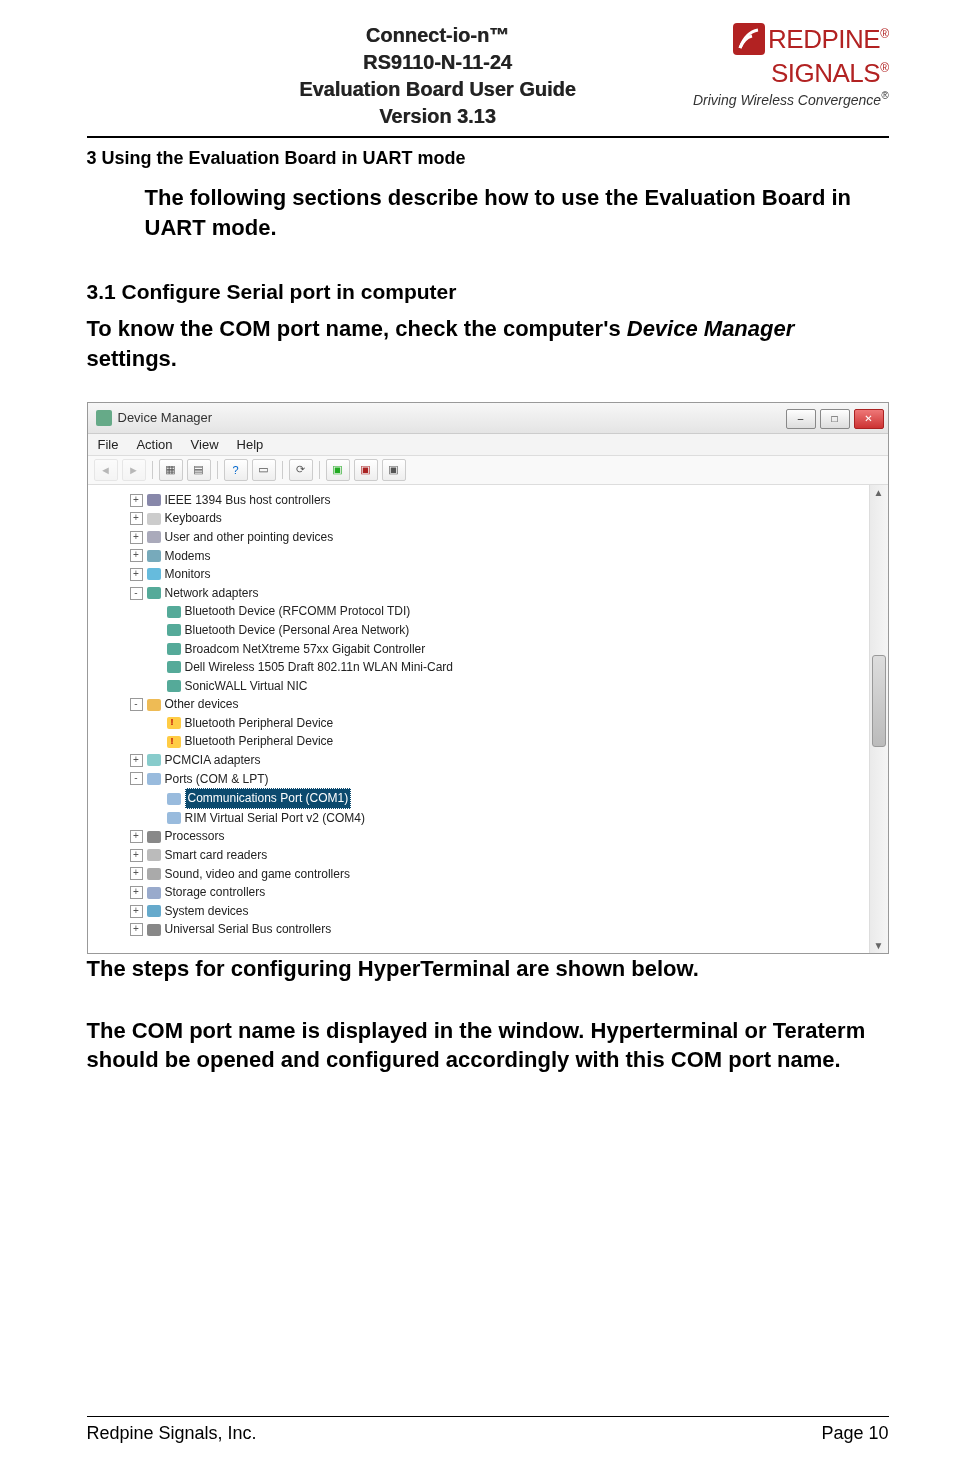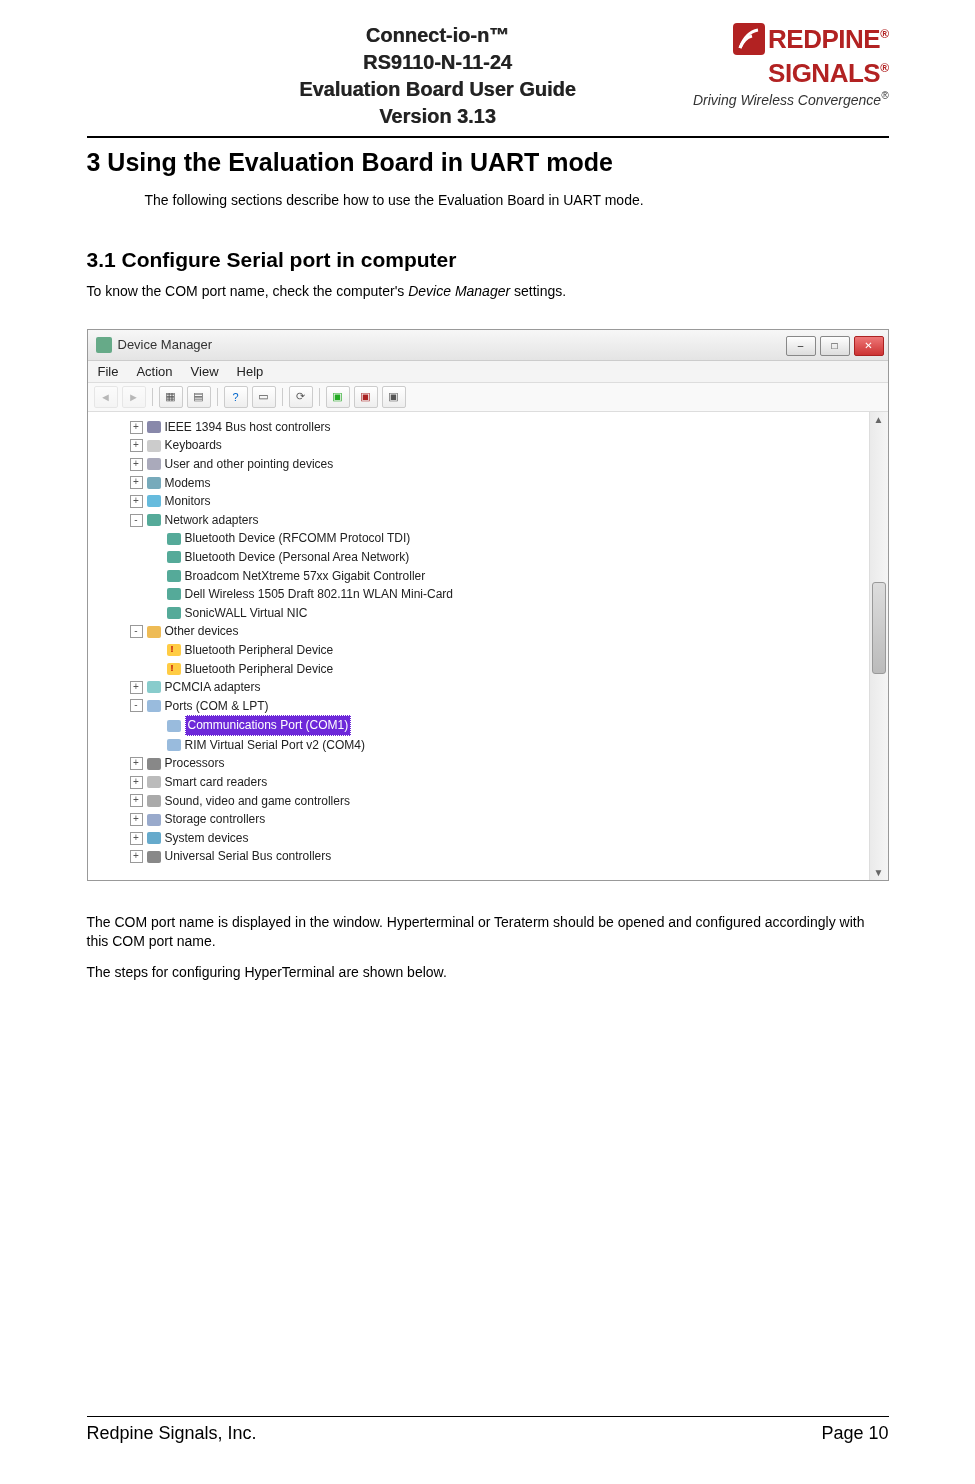--- a/index.html
+++ b/index.html
@@ -1,29 +1,29 @@
 <!DOCTYPE html>
 <html><head>
 <meta charset="utf-8">
 <style>
   html,body{margin:0;padding:0;background:#fff;font-family:Verdana, Geneva, sans-serif;color:#000;}
   .page{width:942px;height:1484px;margin:0 auto;position:relative;box-sizing:border-box;padding:0 70px;}
   .header-row{display:flex;justify-content:space-between;align-items:flex-start;padding-top:22px;}
   .doc-title-block{text-align:center;font-weight:bold;font-size:20px;color:#222;line-height:1.35;flex:1;text-shadow:0.5px 0 #666;}
   .doc-title-block .l1{font-size:20px;}
   .logo-block{width:220px;text-align:right;}
-  .logo-main{font-weight:bold;font-size:26px;color:#b22222;letter-spacing:-0.5px;line-height:1;}
+  .logo-main{font-weight:normal;font-size:26px;color:#b22222;letter-spacing:-0.5px;line-height:1;}
   .logo-main .r{display:inline-block;vertical-align:middle;margin-right:2px;}
   .logo-sub{font-style:italic;font-size:14px;color:#333;margin-top:4px;}
   .logo-sub sup{font-size:10px;}
   .rule{border:none;border-top:2px solid #000;margin:6px 0 10px 0;}
   .rule-thin{border:none;border-top:1px solid #000;margin:0;}
-  h1{font-size:25px;font-weight:bold;margin:6px 0 14px 0;}
+  h1{font-size:18px;font-weight:bold;margin:6px 0 14px 0;}
   h2{font-size:21px;font-weight:bold;margin:38px 0 10px 0;}
-  .body-text{font-size:14px;line-height:1.35;margin:0 0 12px 0;}
+  .body-text{font-size:22px;line-height:1.35;margin:0 0 12px 0;font-weight:bold;}
   .indent{margin-left:58px;}
   .italic{font-style:italic;}
   
   .dm-window{border:1px solid #999;margin-top:28px;font-family:"Segoe UI", Tahoma, sans-serif;color:#222;}
   .dm-titlebar{background:linear-gradient(#f7f7f7,#e4e4e4);display:flex;align-items:center;height:30px;border-bottom:1px solid #ccc;}
   .dm-titlebar .dm-icon{width:16px;height:16px;background:#6a8;display:inline-block;margin:0 6px 0 8px;border-radius:2px;}
   .dm-titlebar-title{font-size:13px;flex:1;color:#333;}
   .win-buttons{display:flex;gap:0;}
   .wbtn{width:28px;height:18px;margin:2px 4px 0 0;border:1px solid #888;border-radius:2px;display:flex;align-items:center;justify-content:center;font-size:10px;background:linear-gradient(#fefefe,#ddd);}
   .wbtn.close{background:linear-gradient(#e77,#c33);color:#fff;border-color:#a22;}
@@ -57,21 +57,21 @@
   .ic-warn{background:#fc4;position:relative;}
   .ic-warn:after{content:"!";position:absolute;left:4px;top:-1px;color:#b00;font-weight:bold;font-size:9px;}
   .ic-pcmcia{background:#8cc;}
   .ic-port{background:#9bd;}
   .ic-cpu{background:#888;}
   .ic-smart{background:#bbb;}
   .ic-sound{background:#aaa;}
   .ic-storage{background:#9ac;}
   .ic-sys{background:#6ac;}
   .ic-usb{background:#888;}
-  .selected{background:#6d28d9;color:#fff;padding:0 2px;border:1px dotted #fff;}
+  .selected{background:#0c4a6e;color:#fff;padding:0 2px;border:1px dotted #fff;}
   .footer{position:absolute;left:70px;right:70px;bottom:40px;}
   .footer-row{display:flex;justify-content:space-between;font-size:18px;margin-top:6px;}
   .logo-svg{display:inline-block;vertical-align:middle;}
 </style>
 </head>
 <body>
 
 <div class="page">
   <div class="header-row">
     <div style="width:120px"></div>
@@ -285,22 +285,22 @@
           </div>
         </div>
       <div class="dm-scroll">
         <div class="arrow up">▲</div>
         <div class="thumb"></div>
         <div class="arrow down">▼</div>
       </div>
     </div>
   </div>
 
+  <p class="body-text">The steps for configuring HyperTerminal are shown below.</p>
   <p class="body-text" style="margin-top:32px">The COM port name is displayed in the window. Hyperterminal or Teraterm should be opened and configured accordingly with this COM port name.</p>
-  <p class="body-text">The steps for configuring HyperTerminal are shown below.</p>
 
   <div class="footer">
     <hr class="rule-thin">
     <div class="footer-row">
       <span>Redpine Signals, Inc.</span>
       <span>Page 10</span>
     </div>
   </div>
 </div>
 

